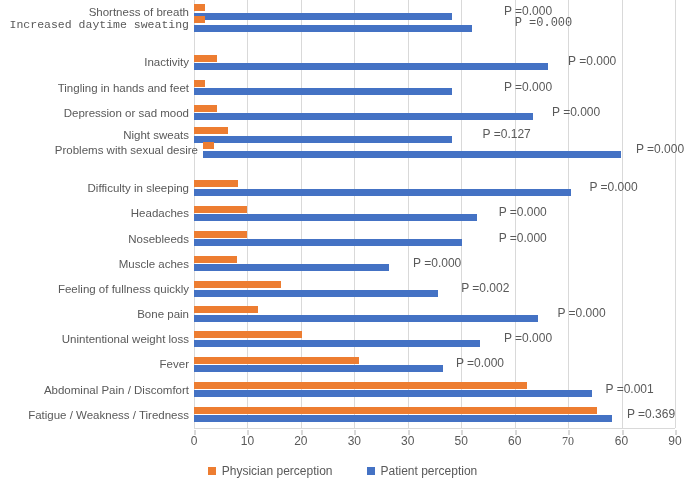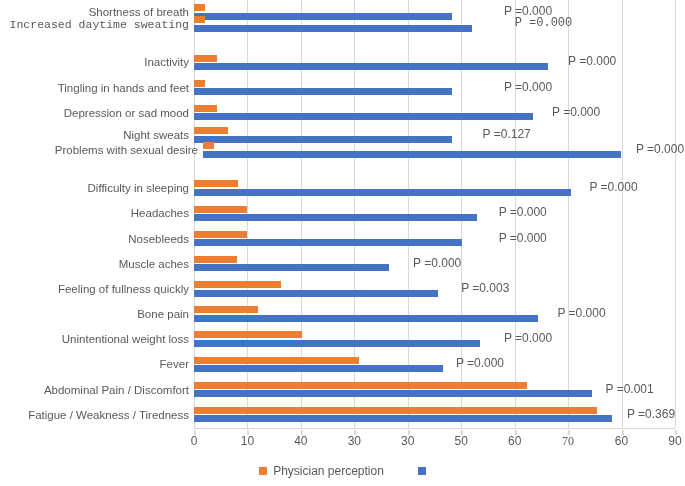--- a/index.html
+++ b/index.html
@@ -138,21 +138,21 @@
       <div class="gridline" style="left: 427.556px;"></div>
       <div class="gridline" style="left: 481px;"></div>
     </div>
   <div class="axis-line"></div>
   <div id="ticks-layer">
       <div class="xtick" style="left: 194px;"></div>
       <div class="xlabel" style="left: 194px;">0</div>
       <div class="xtick" style="left: 247.444px;"></div>
       <div class="xlabel" style="left: 247.444px;">10</div>
       <div class="xtick" style="left: 300.889px;"></div>
-      <div class="xlabel" style="left: 300.889px;">40</div>
+      <div class="xlabel" style="left: 300.889px;">20</div>
       <div class="xtick" style="left: 354.333px;"></div>
       <div class="xlabel" style="left: 354.333px;">30</div>
       <div class="xtick" style="left: 407.778px;"></div>
       <div class="xlabel" style="left: 407.778px;">30</div>
       <div class="xtick" style="left: 461.222px;"></div>
       <div class="xlabel" style="left: 461.222px;">50</div>
       <div class="xtick" style="left: 514.667px;"></div>
       <div class="xlabel" style="left: 514.667px;">60</div>
       <div class="xtick" style="left: 568.111px;"></div>
       <div class="xlabel" style="left: 568.111px; font-family: Liberation Serif, serif;">70</div>
@@ -225,21 +225,21 @@
       <div class="row" style="top: 251.765px;">
         <div class="cat-label" style="left: -31px; right: auto;">Muscle aches</div>
         <div class="bar bar-physician" title="Physician perception: 8.1" style="left: 194px; width: 43.29px; background: rgb(237, 125, 49);"></div>
         <div class="bar bar-patient" title="Patient perception: 36.5" style="left: 194px; width: 195.072px; background: rgb(68, 114, 196);"></div>
         <div class="pval" style="left: 413.122px;">P =0.000</div>
       </div>
       <div class="row" style="top: 276.941px;">
         <div class="cat-label" style="left: -31px; right: auto;">Feeling of fullness quickly</div>
         <div class="bar bar-physician" title="Physician perception: 16.3" style="left: 194px; width: 87.1144px; background: rgb(237, 125, 49);"></div>
         <div class="bar bar-patient" title="Patient perception: 45.6" style="left: 194px; width: 243.707px; background: rgb(68, 114, 196);"></div>
-        <div class="pval" style="left: 461.222px;">P =0.003</div>
+        <div class="pval" style="left: 461.222px;">P =0.002</div>
       </div>
       <div class="row" style="top: 302.118px;">
         <div class="cat-label" style="left: -31px; right: auto;">Bone pain</div>
         <div class="bar bar-physician" title="Physician perception: 12" style="left: 194px; width: 64.1333px; background: rgb(237, 125, 49);"></div>
         <div class="bar bar-patient" title="Patient perception: 64.3" style="left: 194px; width: 343.648px; background: rgb(68, 114, 196);"></div>
         <div class="pval" style="left: 557.422px;">P =0.000</div>
       </div>
       <div class="row" style="top: 327.294px;">
         <div class="cat-label" style="left: -31px; right: auto;">Unintentional weight loss</div>
         <div class="bar bar-physician" title="Physician perception: 20.2" style="left: 194px; width: 107.958px; background: rgb(237, 125, 49);"></div>
@@ -266,16 +266,17 @@
       </div>
     </div>
 
   <div class="legend" id="legend">
       <div class="legend-item">
         <span class="legend-swatch" style="background: rgb(237, 125, 49);"></span>
         <span>Physician perception</span>
       </div>
       <div class="legend-item">
         <span class="legend-swatch" style="background: rgb(68, 114, 196);"></span>
+        <span>Patient perception</span>
       </div>
     </div>
 
 </div>
 
 </body></html>

